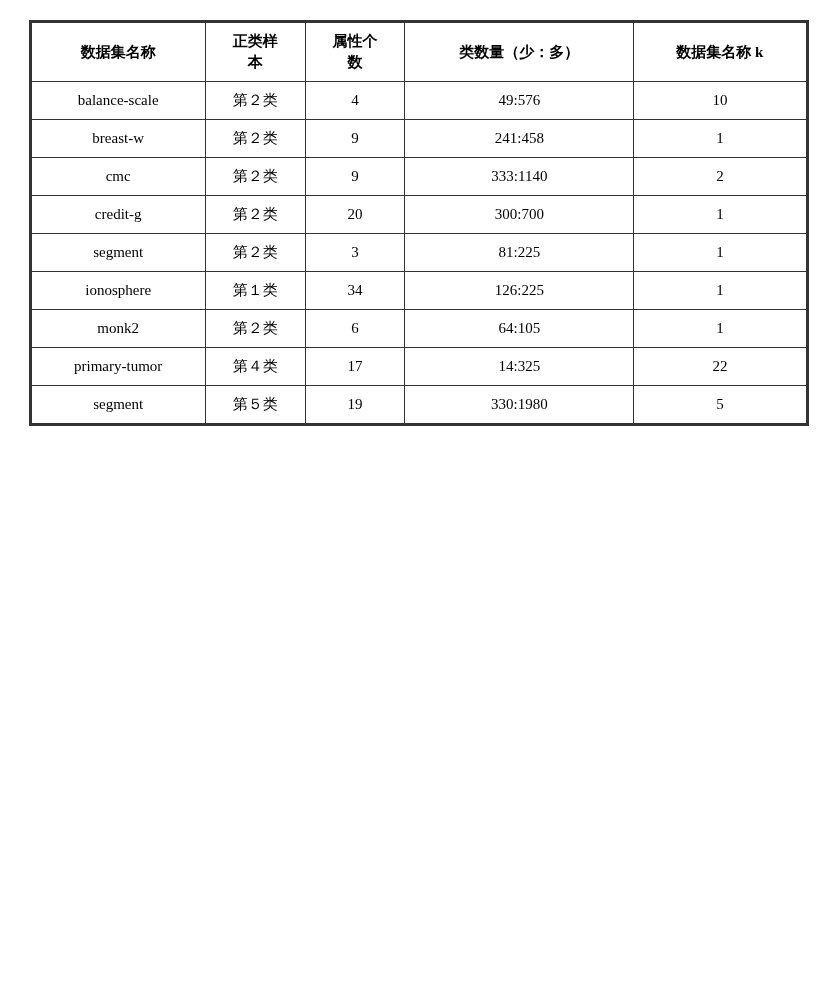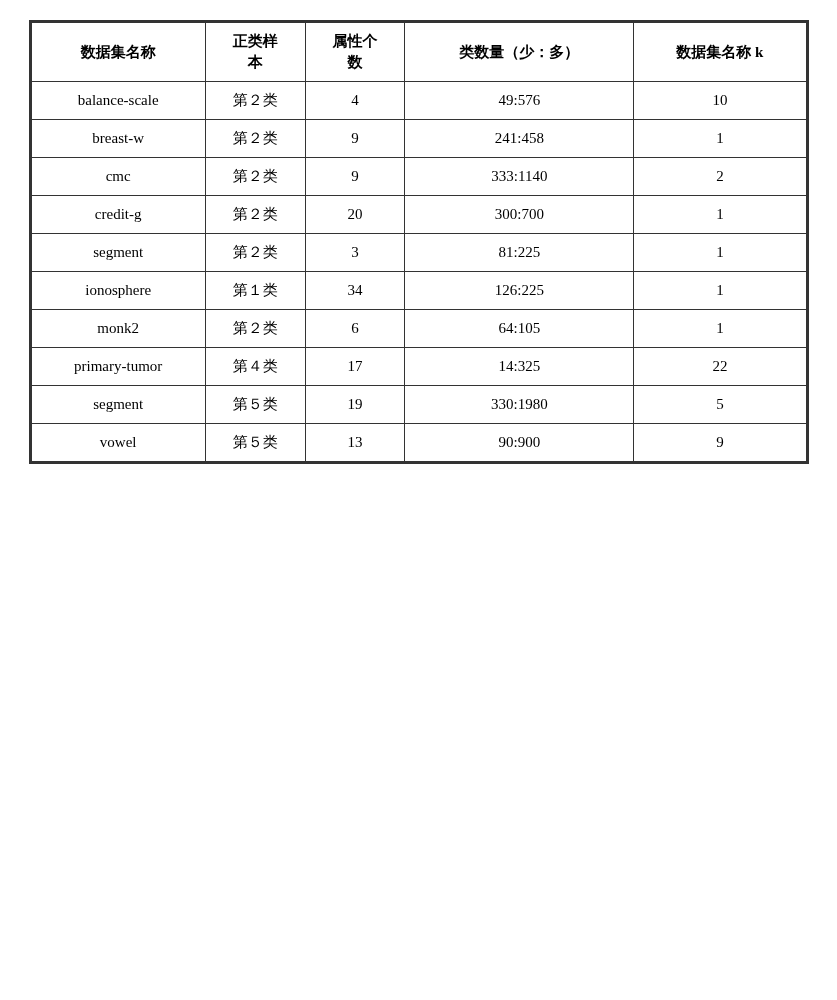--- a/index.html
+++ b/index.html
@@ -112,22 +112,15 @@
           <td>14:325</td>
           <td>22</td>
         </tr>
         <tr>
           <td>segment</td>
           <td>第５类</td>
           <td>19</td>
           <td>330:1980</td>
           <td>5</td>
         </tr>
-        <tr>
-          <td>vowel</td>
-          <td>第５类</td>
-          <td>13</td>
-          <td>90:900</td>
-          <td>9</td>
-        </tr>
       </tbody>
   </table>
 </div>
 
 </body></html>

